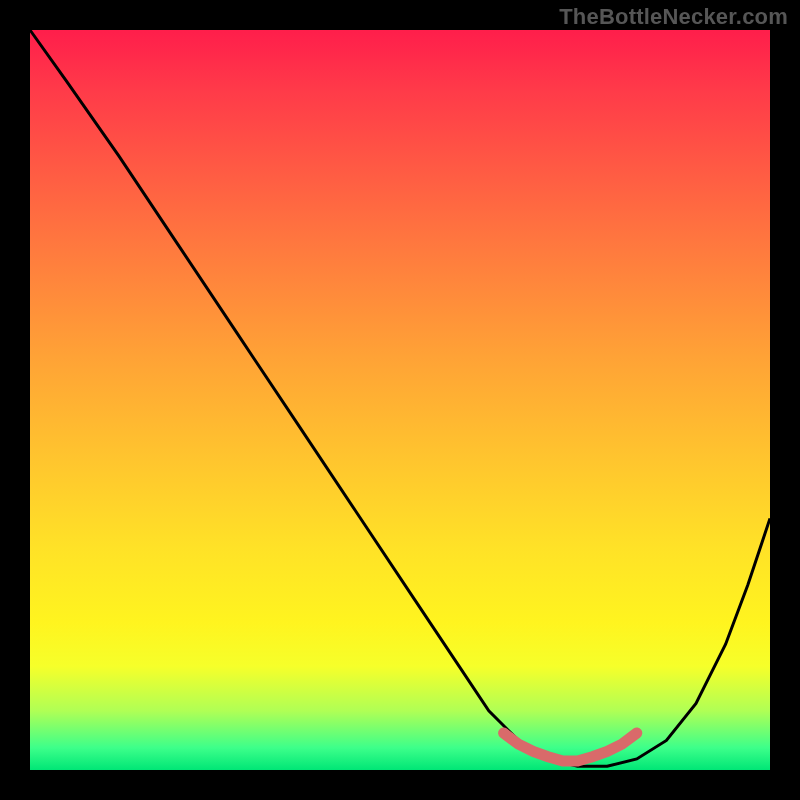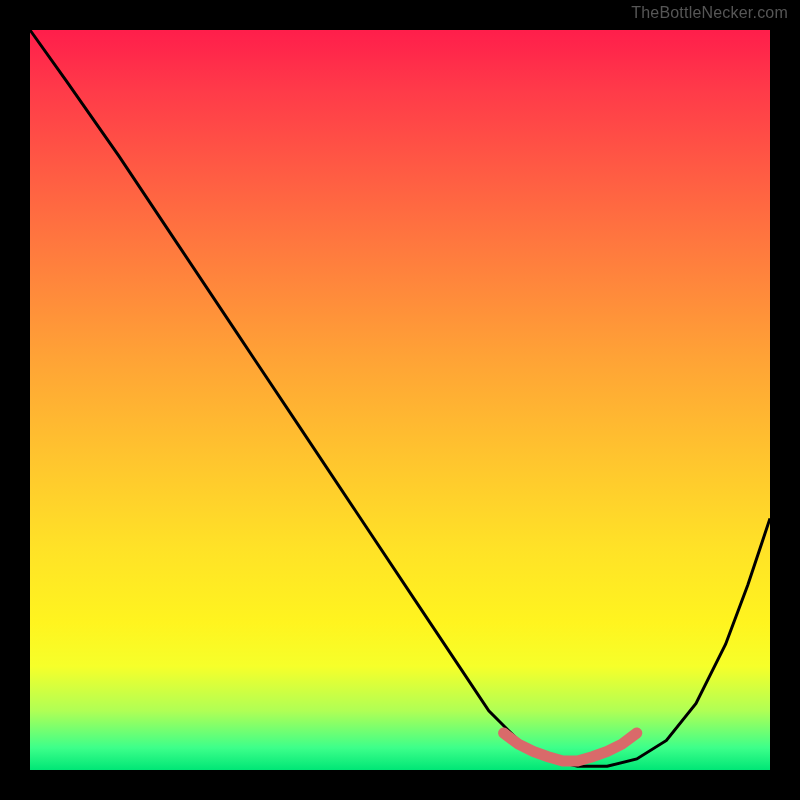--- a/index.html
+++ b/index.html
@@ -8,22 +8,22 @@
     position: relative;
     width: 800px;
     height: 800px;
     background: #000;
   }
   .attribution {
     position: absolute;
     top: 4px;
     right: 12px;
     font-family: Arial, Helvetica, sans-serif;
-    font-size: 16px;
-    font-weight: normal;
+    font-size: 22px;
+    font-weight: bold;
     color: #565656;
     letter-spacing: 0.2px;
   }
   .plot-area {
     position: absolute;
     left: 30px;
     top: 30px;
     width: 740px;
     height: 740px;
     background: linear-gradient(to bottom,

